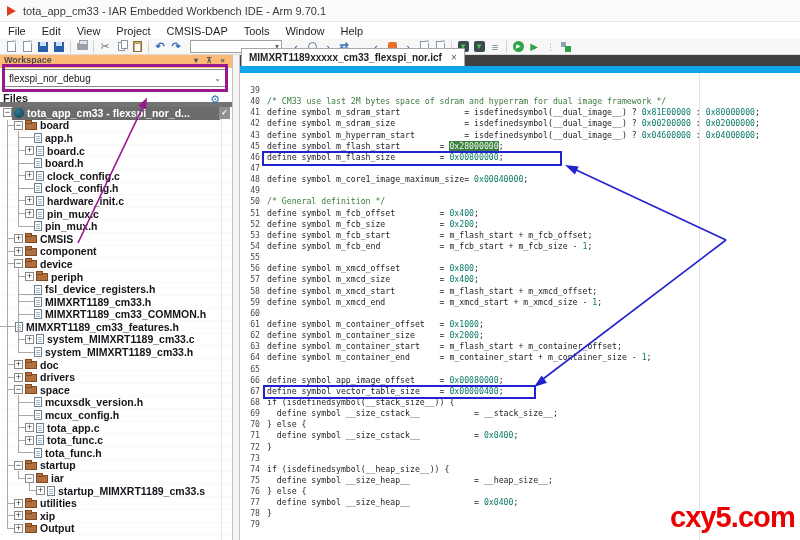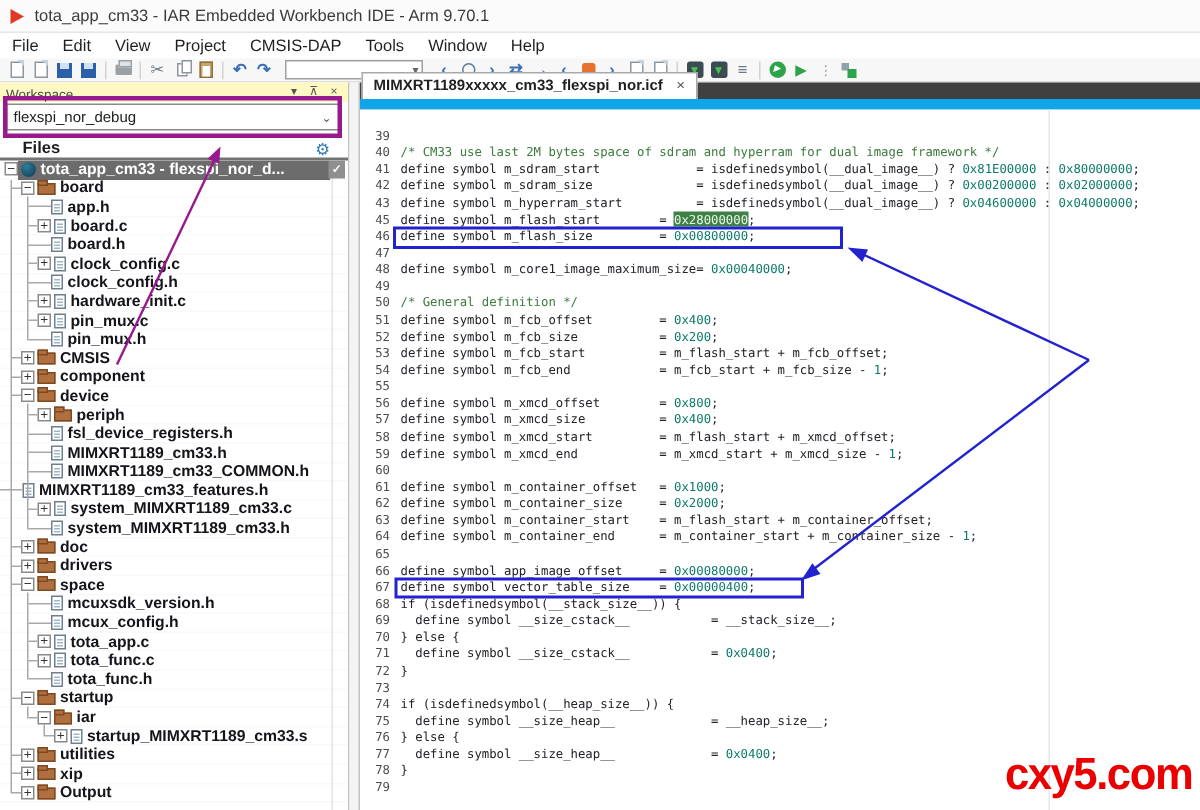--- a/index.html
+++ b/index.html
@@ -49,29 +49,29 @@
   .blue-glyph{color:#3a6fb8;font-weight:bold;}
   .gray-glyph{color:#6d7a85;}
   
   .main{position:absolute;left:0;top:55px;width:800px;height:485px;}
   .left-panel{position:absolute;left:0;top:0;width:233px;height:485px;background:#fff;
               border-right:1px solid #c2c2c2;box-sizing:border-box;}
   .splitter{position:absolute;left:233px;top:0;width:7px;height:485px;background:#f4f4f4;
             border-right:1px solid #c2c2c2;box-sizing:border-box;}
   .right-region{position:absolute;left:240px;top:0;width:560px;height:485px;}
   
-  .ws-header{position:absolute;left:0;top:0;width:100%;height:13px;background:#fef9c3;
-             font-size:9px;color:#4a4a4a;padding-left:4px;box-sizing:border-box;display:flex;align-items:flex-end;}
+  .ws-header{position:absolute;left:0;top:0;width:100%;height:13px;background:#fdba74;
+             font-size:9px;color:#4a4a4a;padding-left:4px;box-sizing:border-box;display:flex;align-items:flex-start;font-weight:bold;}
   .ws-btns{position:absolute;right:4px;top:1px;font-size:8px;color:#555;letter-spacing:3px;}
   .ws-combo{position:absolute;left:4px;top:14px;width:223px;height:18px;border:1px solid #8a8a8a;background:#fff;
             font-size:10px;color:#222;display:flex;align-items:center;padding-left:4px;box-sizing:border-box;}
   .ws-combo .chev{margin-left:auto;margin-right:5px;color:#555;font-size:8px;}
   .files-header{position:absolute;left:0;top:37px;width:100%;height:15px;font-size:11px;font-weight:bold;
-                color:#1c1c1c;padding-left:15px;box-sizing:border-box;display:flex;align-items:flex-end;
-                border-bottom:2px solid #737373;}
+                color:#1c1c1c;padding-left:3px;box-sizing:border-box;display:flex;align-items:flex-start;
+                border-bottom:5px solid #737373;}
   .gear{position:absolute;right:12px;top:1px;color:#2f7cb5;font-size:11px;font-weight:normal;}
   .tree{position:absolute;left:0;top:52px;width:100%;height:433px;overflow:hidden;}
   .col-line{position:absolute;left:221px;top:0;bottom:0;border-left:1px solid #e4e4e4;}
   .row{position:relative;height:12.6px;display:flex;align-items:center;font-size:10.5px;font-weight:600;
        color:#14141a;white-space:nowrap;border-bottom:1px solid rgba(0,0,0,0.025);box-sizing:border-box;}
   .row.sel{background:linear-gradient(90deg,transparent 12px,#6c6c6c 12px,#6c6c6c 220px,transparent 220px);}
   .row.sel .lbl{color:#fff;font-weight:bold;}
   .hline{height:1px;background:#a8a8a8;flex:none;}
   .exp{width:9px;height:9px;border:1px solid #8a8a8a;background:#fff;box-sizing:border-box;flex:none;
        font-size:9px;line-height:6px;text-align:center;color:#333;margin-right:2px;font-weight:normal;}
@@ -282,21 +282,21 @@
           <span class="exp">−</span>
           <span class="ic ic-folder"></span>
           <span class="lbl">device</span>
         </div>
         <div class="row" style="padding-left: 19px;">
           <span class="hline" style="width: 6px;"></span>
           <span class="exp">+</span>
           <span class="ic ic-folder"></span>
           <span class="lbl">periph</span>
         </div>
-        <div class="row" style="padding-left: 19px;">
+        <div class="row" style="padding-left: 19px; align-items: flex-end;">
           <span class="hline" style="width: 15px;"></span>
           <span class="ic ic-file"></span>
           <span class="lbl">fsl_device_registers.h</span>
         </div>
         <div class="row" style="padding-left: 19px;">
           <span class="hline" style="width: 15px;"></span>
           <span class="ic ic-file"></span>
           <span class="lbl">MIMXRT1189_cm33.h</span>
         </div>
         <div class="row" style="padding-left: 19px;">

